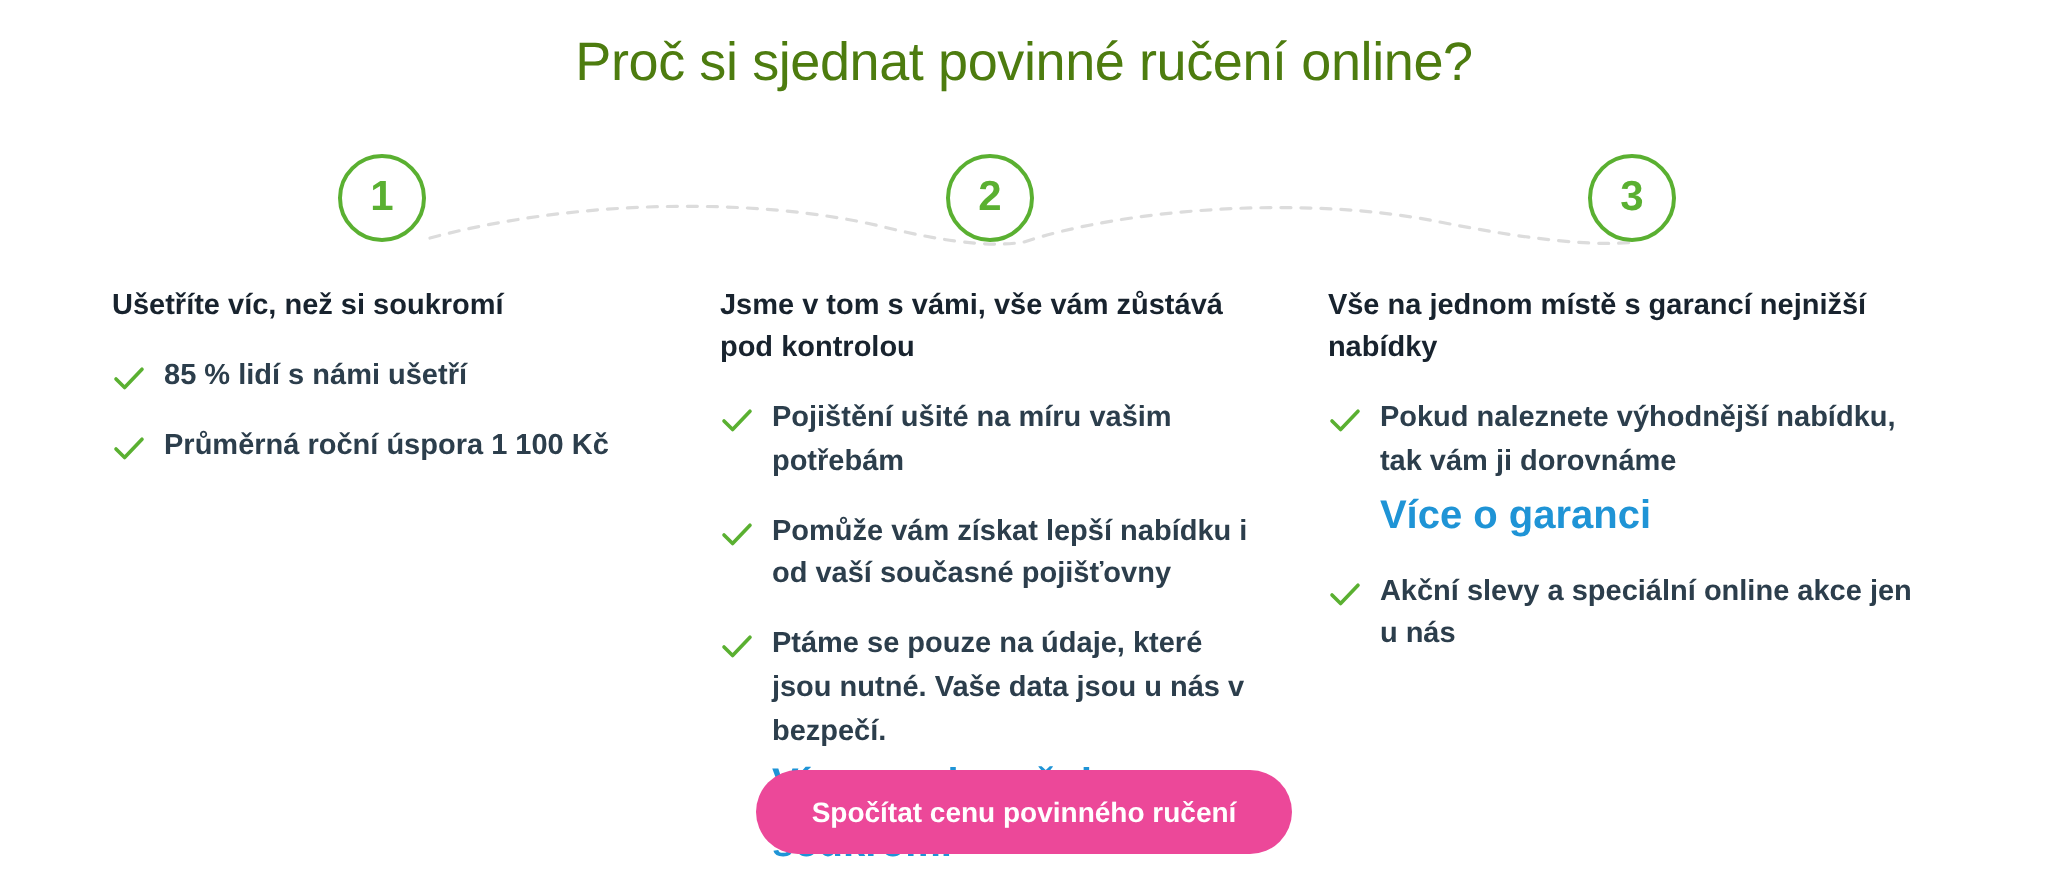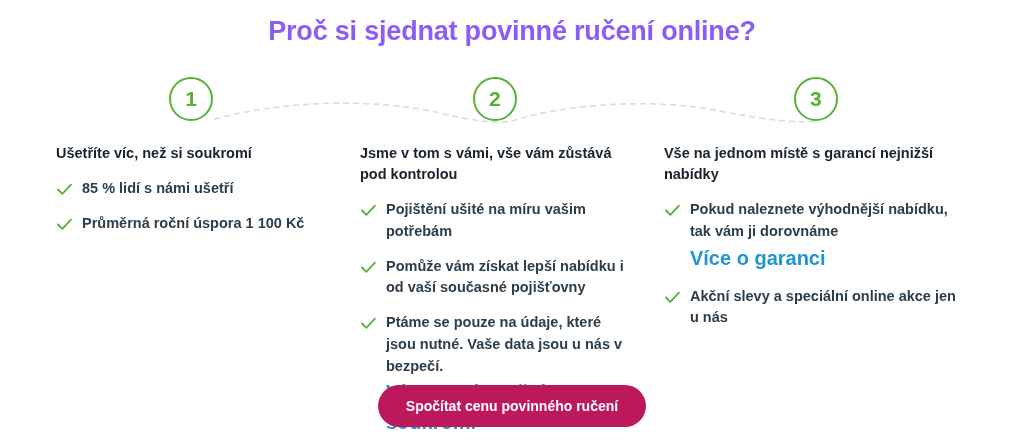--- a/index.html
+++ b/index.html
@@ -13,22 +13,22 @@
     background: #ffffff;
     font-family: "Liberation Sans", sans-serif;
     color: #1b2b3a;
     position: relative;
     overflow: hidden;
   }
 
   .page-title {
     text-align: center;
     font-size: 27px;
-    font-weight: bold;
-    color: #8b5cf6;
+    font-weight: normal;
+    color: #4d7c0f;
     letter-spacing: -0.2px;
     margin: 16px 0 0 0;
     padding: 0 20px;
   }
 
   .columns {
     display: flex;
     margin-top: 30px;
     padding: 0 56px 0 56px;
     position: relative;
@@ -116,21 +116,21 @@
 
   .cta-wrap {
     position: absolute;
     left: 0;
     right: 0;
     bottom: 14px;
     display: flex;
     justify-content: center;
   }
   .cta-button {
-    background: #be185d;
+    background: #ec4899;
     color: #ffffff;
     font-size: 14px;
     font-weight: bold;
     border: none;
     border-radius: 22px;
     padding: 13px 28px;
     cursor: pointer;
     font-family: "Liberation Sans", sans-serif;
   }
 </style>

